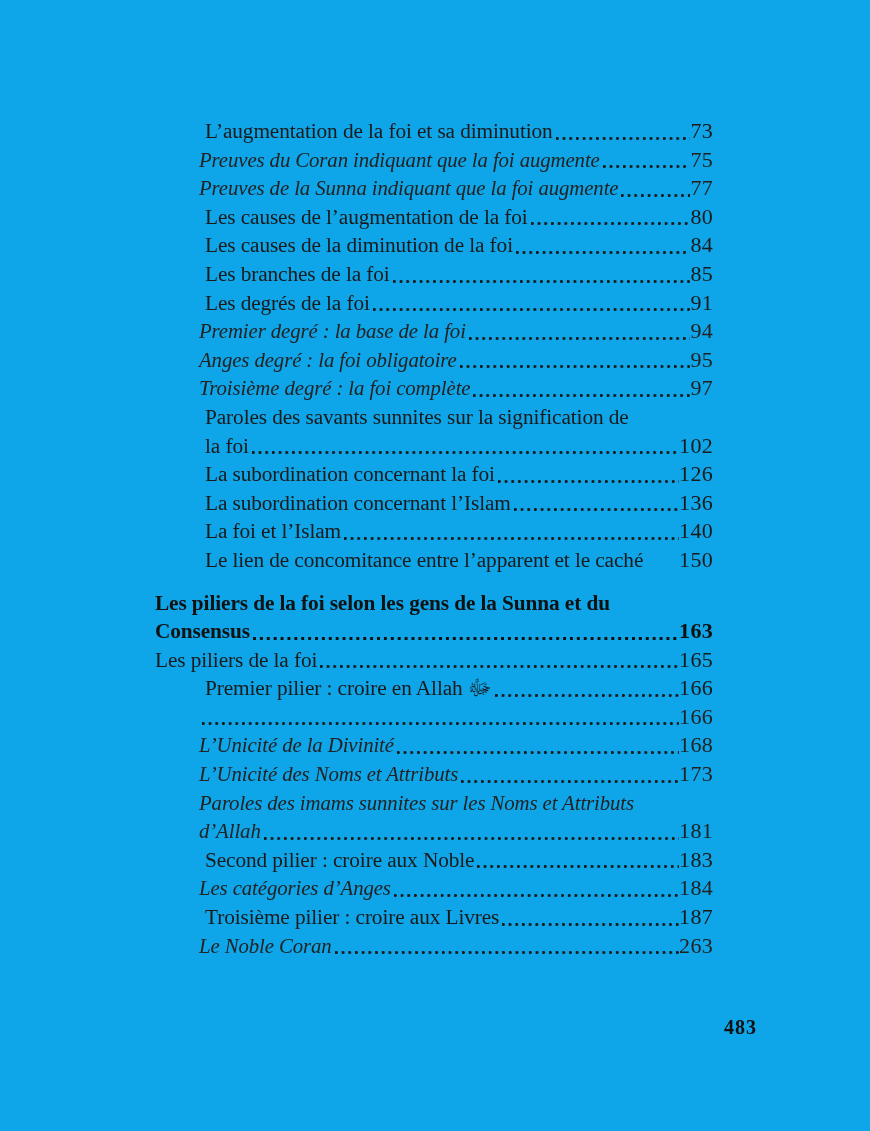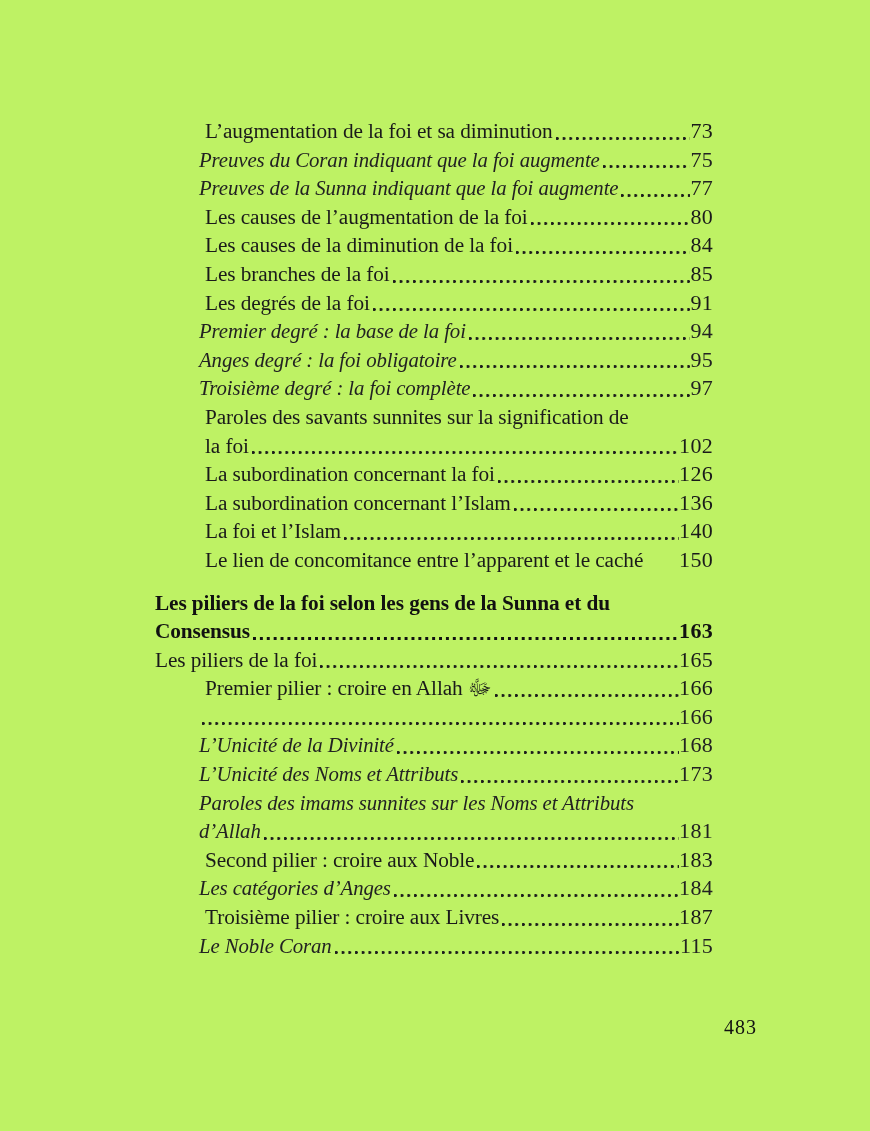--- a/index.html
+++ b/index.html
@@ -5,21 +5,21 @@
   html, body {
     margin: 0;
     padding: 0;
     background: #e8e8e8;
   }
   .page {
     position: relative;
     width: 870px;
     height: 1131px;
     margin: 0 auto;
-    background: #bef264;
+    background: #0ea5e9;
     color: #1a1a1a;
     font-family: "Liberation Serif", "DejaVu Serif", serif;
     overflow: hidden;
   }
   .toc {
     position: absolute;
     left: 155px;
     top: 117px;
     width: 558px;
   }
@@ -67,21 +67,21 @@
   .style-bold .pg { font-weight: bold; }
   .style-bold .dots {
     background-image: radial-gradient(circle at 1.5px 3.5px, #111 1.5px, transparent 1.9px);
     background-size: 6.9px 7px;
   }
   .folio {
     position: absolute;
     top: 1016px;
     right: 113px;
     font-size: 20px;
-    font-weight: normal;
+    font-weight: bold;
     color: #111;
     letter-spacing: 1px;
   }
 </style>
 </head>
 <body>
 
 <div class="page">
   <div class="toc" id="toc">
       <div class="entry level-1 style-regular">
@@ -258,18 +258,18 @@
         <div class="last">
           <span class="t">Troisième pilier : croire aux Livres</span>
           <span class="dots"></span>
           <span class="pg">187</span>
         </div>
       </div>
       <div class="entry level-2 style-italic">
         <div class="last">
           <span class="t">Le Noble Coran</span>
           <span class="dots"></span>
-          <span class="pg">115</span>
+          <span class="pg">263</span>
         </div>
       </div>
     </div>
   <div class="folio">483</div>
 </div>
 
 </body></html>

